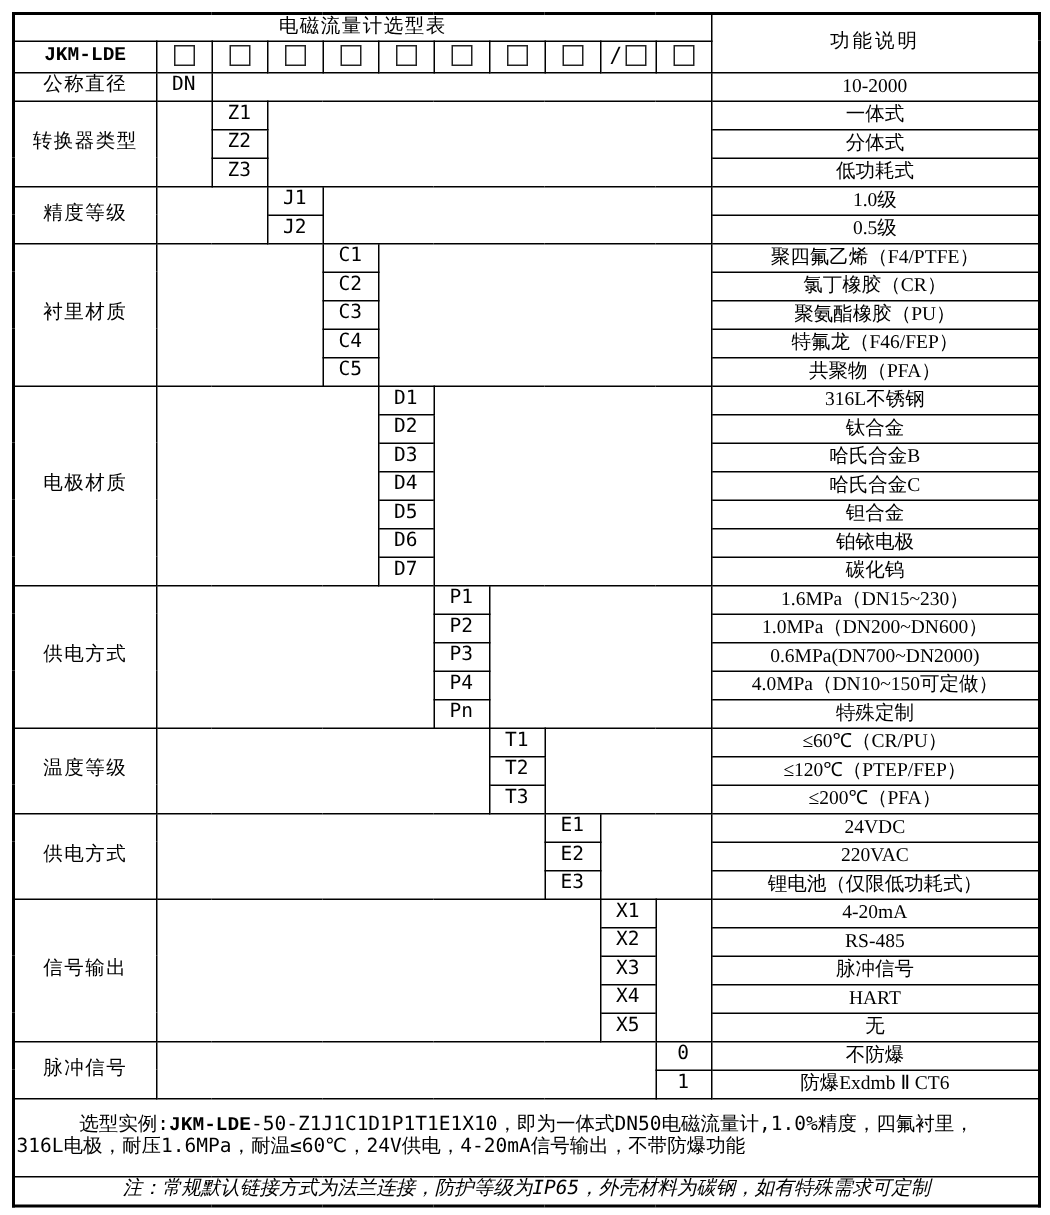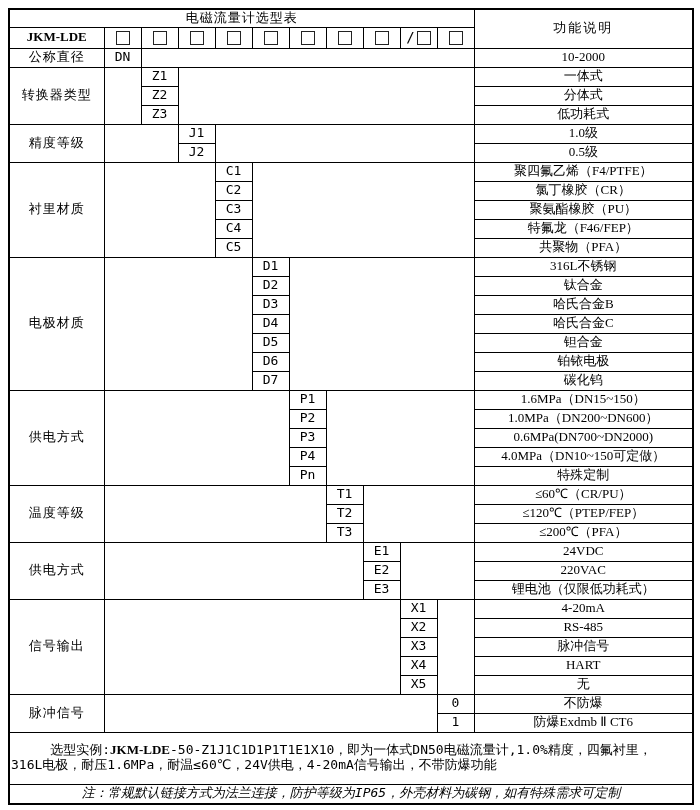--- a/index.html
+++ b/index.html
@@ -29,21 +29,21 @@
   tr.r-model{height:21px;}
   tr.r-body{height:19px;}
   tr.r-foot1{height:52px;}
   tr.r-foot2{height:20px;font-style:italic;}
   td.title-cell{font-size:14px;letter-spacing:1px;}
   td.func-cell{font-size:14px;letter-spacing:2px;}
   td.cat{font-size:14px;letter-spacing:1px;}
   td.code{font-size:13px;}
   td.code-left{text-align:left;padding-left:3px;margin-top:16px;}
   td.desc{font-size:13px;font-family:Liberation Serif, serif;}
-  .bold{font-weight:bold;font-family:Liberation Serif, serif;}
+  .bold{font-weight:bold;font-family:Liberation Mono, monospace;}
   td.model-cell{font-size:13px;}
   .chkbox{
     display:inline-block;width:12px;height:12px;
     border:1px solid #222;background:#fff;vertical-align:middle;
   }
   .slash{display:inline-block;margin-right:2px;font-size:14px;vertical-align:middle;}
   td.foot{
     text-align:left;padding:2px 4px;white-space:normal;font-size:13px;line-height:1.55;
   }
   td.foot .line2{display:block;text-align:left;}
@@ -178,21 +178,21 @@
   <tr class="r-body">
     <td class="code">D7</td>
     <td class="desc">碳化钨</td>
   </tr>
 
   <tr class="r-body">
     <td rowspan="5" class="cat">供电方式</td>
     <td colspan="5" rowspan="5"></td>
     <td class="code">P1</td>
     <td colspan="4" rowspan="5"></td>
-    <td class="desc">1.6MPa（DN15~150）</td>
+    <td class="desc">1.6MPa（DN15~230）</td>
   </tr>
   <tr class="r-body">
     <td class="code">P2</td>
     <td class="desc">1.0MPa（DN200~DN600）</td>
   </tr>
   <tr class="r-body">
     <td class="code">P3</td>
     <td class="desc">0.6MPa(DN700~DN2000)</td>
   </tr>
   <tr class="r-body">

